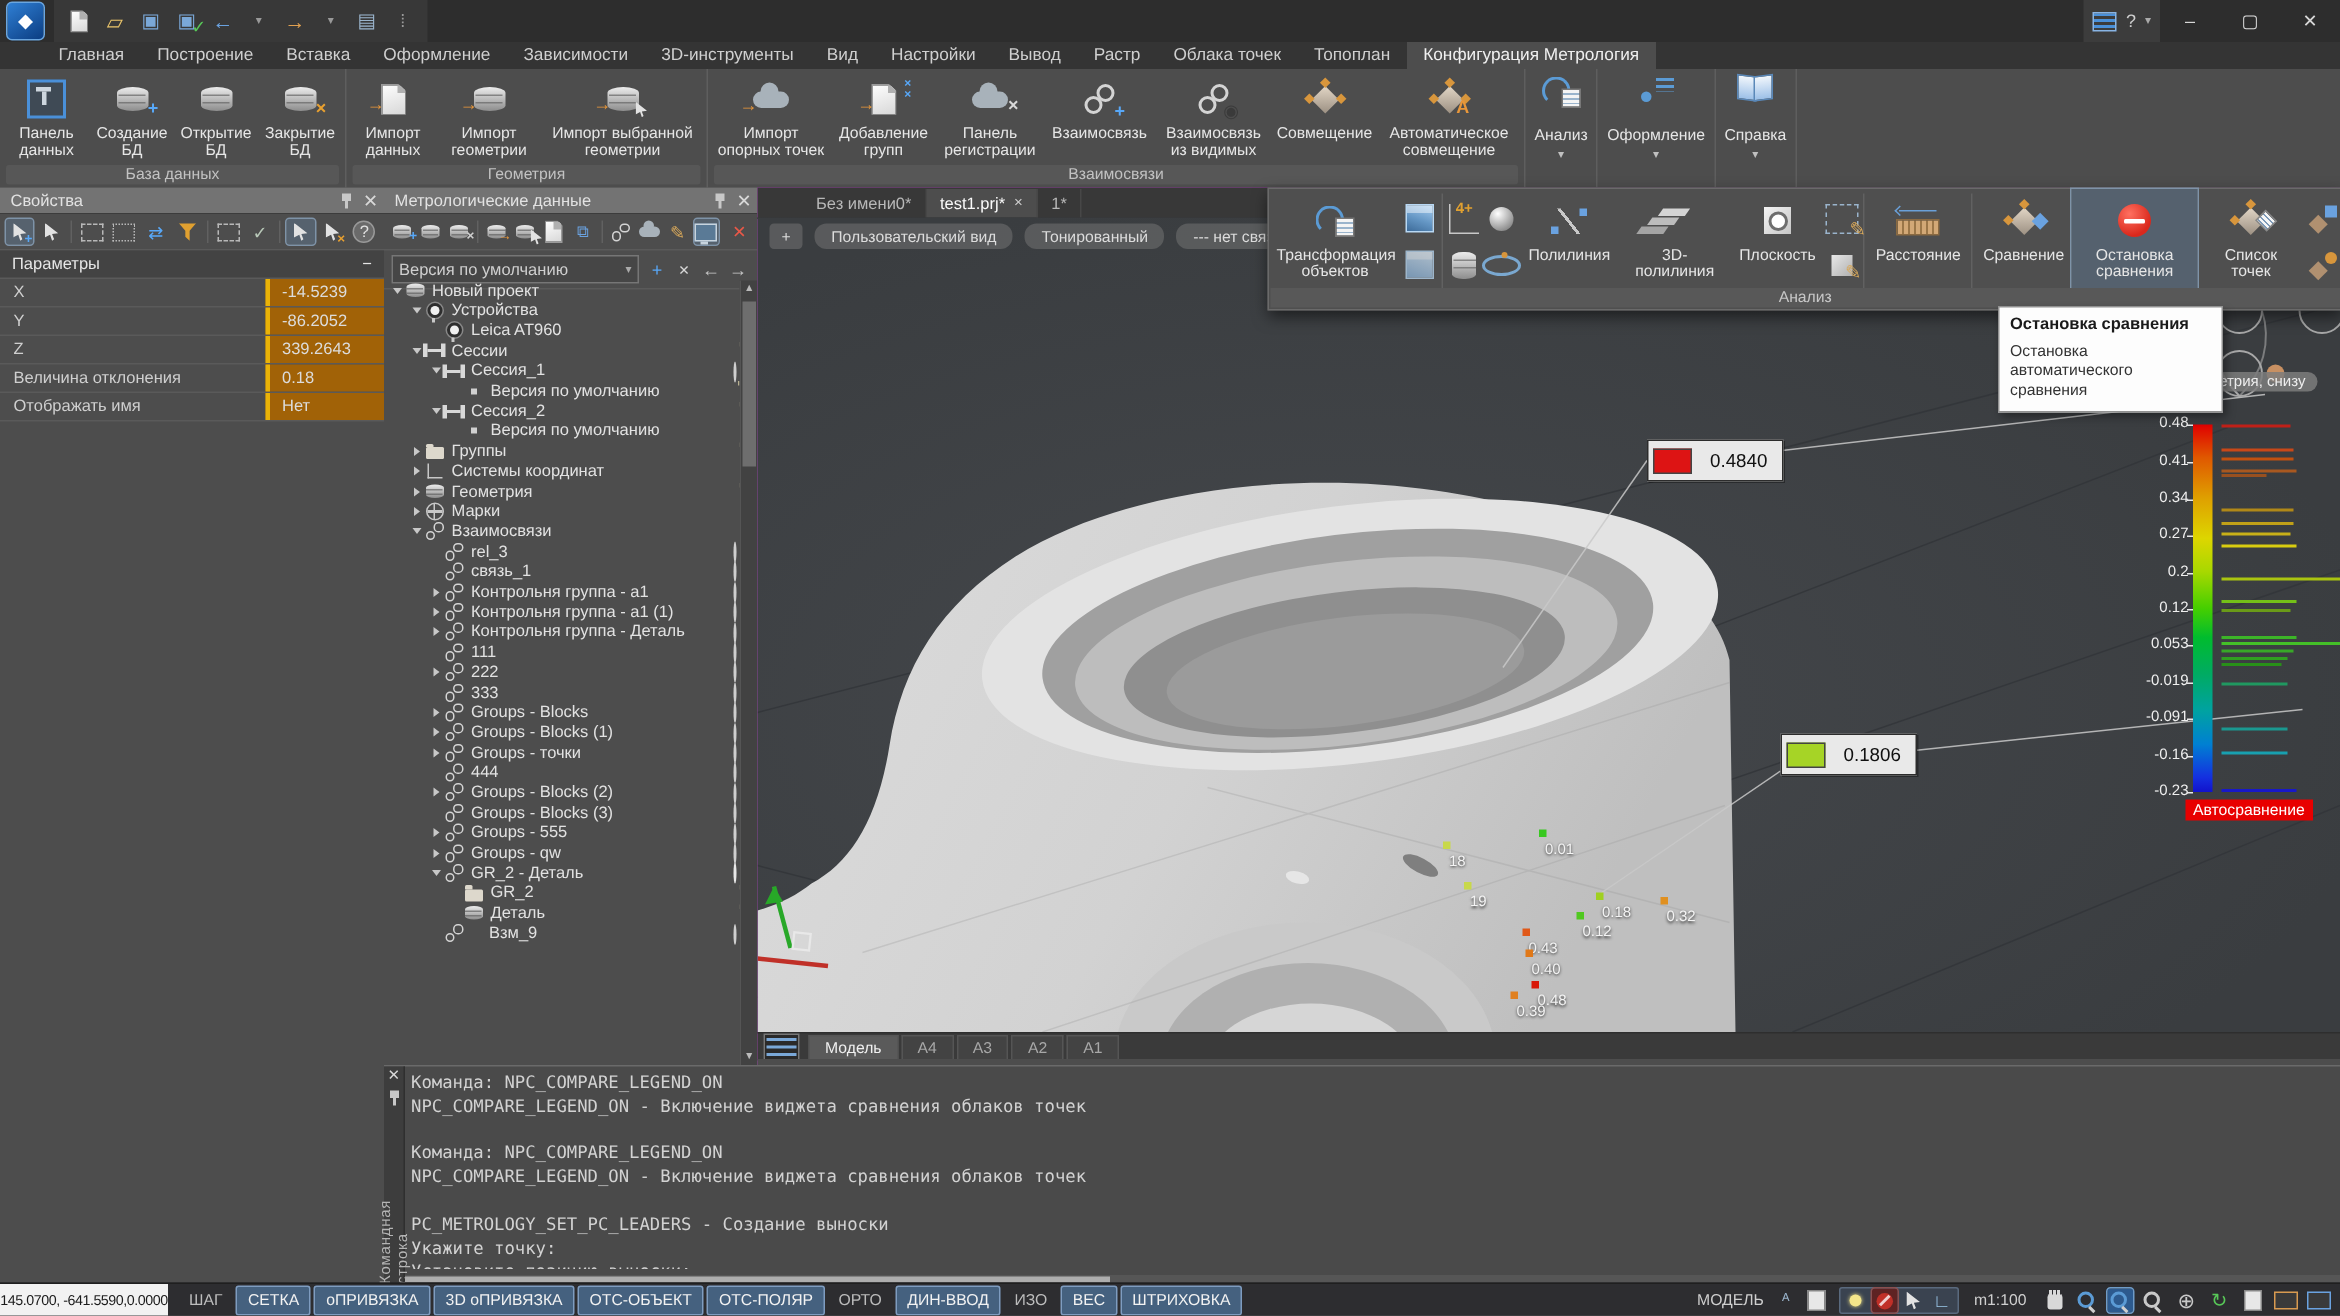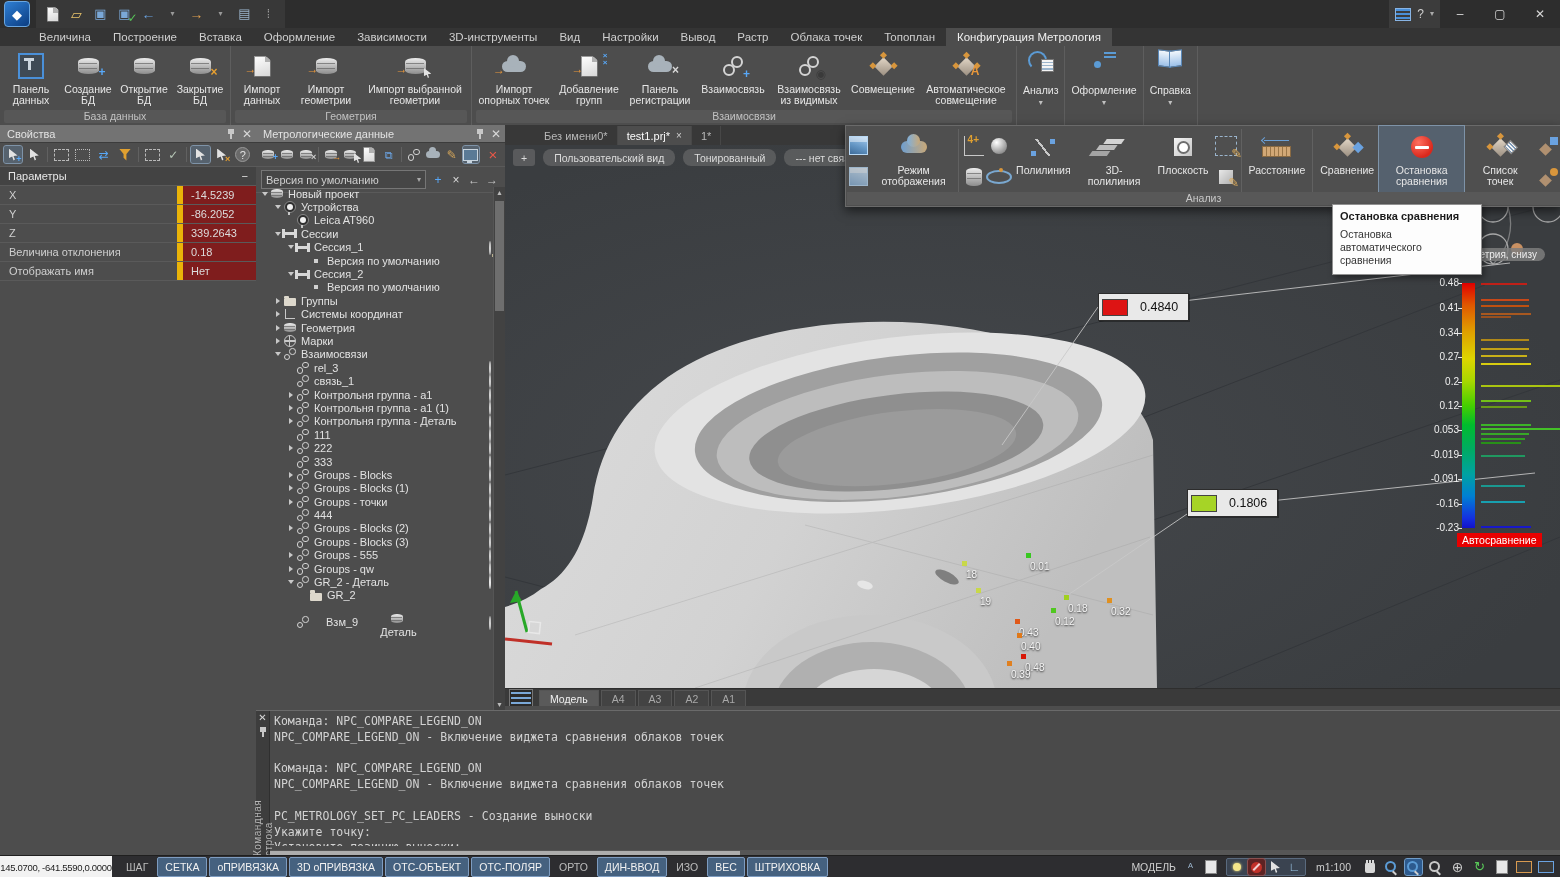--- a/index.html
+++ b/index.html
@@ -53,21 +53,21 @@
   .pin::after{content:"";position:absolute;left:3.5px;top:5px;width:1.5px;height:5px;background:#c8c8c8;}
   .xbtn{color:#d8d8d8;font-size:12px;line-height:10px;}
   .ptools{display:flex;align-items:center;gap:3px;padding:3px 4px;border-bottom:1px solid #5a5a5a;}
   .ti{width:19px;height:17px;display:flex;align-items:center;justify-content:center;border-radius:2px;position:relative;}
   .ti.on{background:#56626e;outline:1px solid #7e93a8;}
   .tsep{width:1px;height:15px;background:#616161;margin:0 1px;}
   
   #props-section-head{height:18px;background:#434343;display:flex;align-items:center;padding:0 8px;color:#e6e6e6;border-bottom:1px solid #5a5a5a;text-align:center;}
   .prow{height:18px;display:flex;border-bottom:1px solid #5a5a5a;align-items:stretch;}
   .prow .pl{width:168px;display:flex;align-items:center;padding-left:9px;color:#cfcfcf;}
-  .prow .pv{flex:1;display:flex;align-items:center;padding-left:8px;color:#dcdcdc;border-left:6px solid #eab308;background:#7f1d1d;}
+  .prow .pv{flex:1;display:flex;align-items:center;padding-left:8px;color:#dcdcdc;border-left:3px solid #eab308;background:#a16207;}
   
   #verrow{display:flex;align-items:center;gap:4px;padding:3px 5px;border-bottom:1px solid #5a5a5a;}
   #vercombo{flex:1;height:17px;background:#464646;border:1px solid #767676;display:flex;align-items:center;padding:0 4px;color:#cfcfcf;}
   #vercombo .sp{flex:1;}
   .vbtn{width:16px;text-align:center;font-size:12px;color:#cfcfcf;}
   #tree{position:absolute;left:0;right:11px;top:62px;bottom:0;overflow:hidden;}
   .trow{height:13.4px;display:flex;align-items:center;color:#e2e2e2;font-size:11px;white-space:nowrap;position:relative;}
   .caret{width:9px;flex:0 0 9px;display:flex;align-items:center;justify-content:center;}
   .caret.open::before{content:"";border-left:3.5px solid transparent;border-right:3.5px solid transparent;border-top:4.5px solid #c8c8c8;}
   .caret.closed::before{content:"";border-top:3.5px solid transparent;border-bottom:3.5px solid transparent;border-left:4.5px solid #c8c8c8;}
@@ -305,21 +305,21 @@
     </div>
     <div id="winbtns" style="display:flex">
         <div class="winbtn">–</div>
         <div class="winbtn">▢</div>
         <div class="winbtn">✕</div>
       </div>
   </div>
 </div>
 
 <div id="menubar">
-    <div class="mtab">Величина</div>
+    <div class="mtab">Главная</div>
     <div class="mtab">Построение</div>
     <div class="mtab">Вставка</div>
     <div class="mtab">Оформление</div>
     <div class="mtab">Зависимости</div>
     <div class="mtab">3D-инструменты</div>
     <div class="mtab">Вид</div>
     <div class="mtab">Настройки</div>
     <div class="mtab">Вывод</div>
     <div class="mtab">Растр</div>
     <div class="mtab">Облака точек</div>
@@ -913,21 +913,21 @@
         <span class="tright"><span class="r-radio"></span></span>
       </div>
       <div class="trow" style="padding-left: 43px;">
         <span class="caret"></span>
         <span class="tico">
           <span class="m-folder"></span>
         </span>
         <span style="margin-left: 4px;">GR_2</span>
         <span class="tright"><span class="r-bulb"></span></span>
       </div>
-      <div class="trow" style="padding-left: 43px; flex-direction: column;">
+      <div class="trow" style="padding-left: 43px;">
         <span class="caret"></span>
         <span class="tico">
           <span class="b-cyl sm"></span>
         </span>
         <span style="margin-left: 4px;">Деталь</span>
         <span class="tright"><span class="r-bulb"></span></span>
       </div>
       <div class="trow" style="padding-left: 30px;">
         <span class="caret"></span>
         <span class="tico">
@@ -1104,39 +1104,39 @@
       <div class="ltab">A4</div>
       <div class="ltab">A3</div>
       <div class="ltab">A2</div>
       <div class="ltab">A1</div>
     </div>
   <div id="vpgap"></div>
 </div>
 
 <div id="flyout">
   <div class="fgroup">Анализ</div>
+<div class="fitem">
+      <div class="icwrap">
+        <span class="ic">
+          <span class="b-transform"></span>
+        </span>
+      </div>
+      <div style="max-width: 78px;">Трансформация объектов</div>
+    </div>
     <div class="fstack">
       <span class="ti">
         <span class="ic">
           <span class="b-cube"></span>
         </span>
       </span>
       <span class="ti">
         <span class="ic">
           <span class="b-cube lite"></span>
         </span>
       </span>
-    </div>
-    <div class="fitem">
-      <div class="icwrap">
-        <span class="ic">
-          <span class="b-cloudc"></span>
-        </span>
-      </div>
-      <div style="max-width: 78px;">Режим отображения</div>
     </div>
     <div class="fsep"></div>
     <div class="fstack">
       <span class="ti">
         <span class="ic">
           <span class="b-axis4"></span>
         </span>
       </span>
       <span class="ti">
         <span class="ic">

